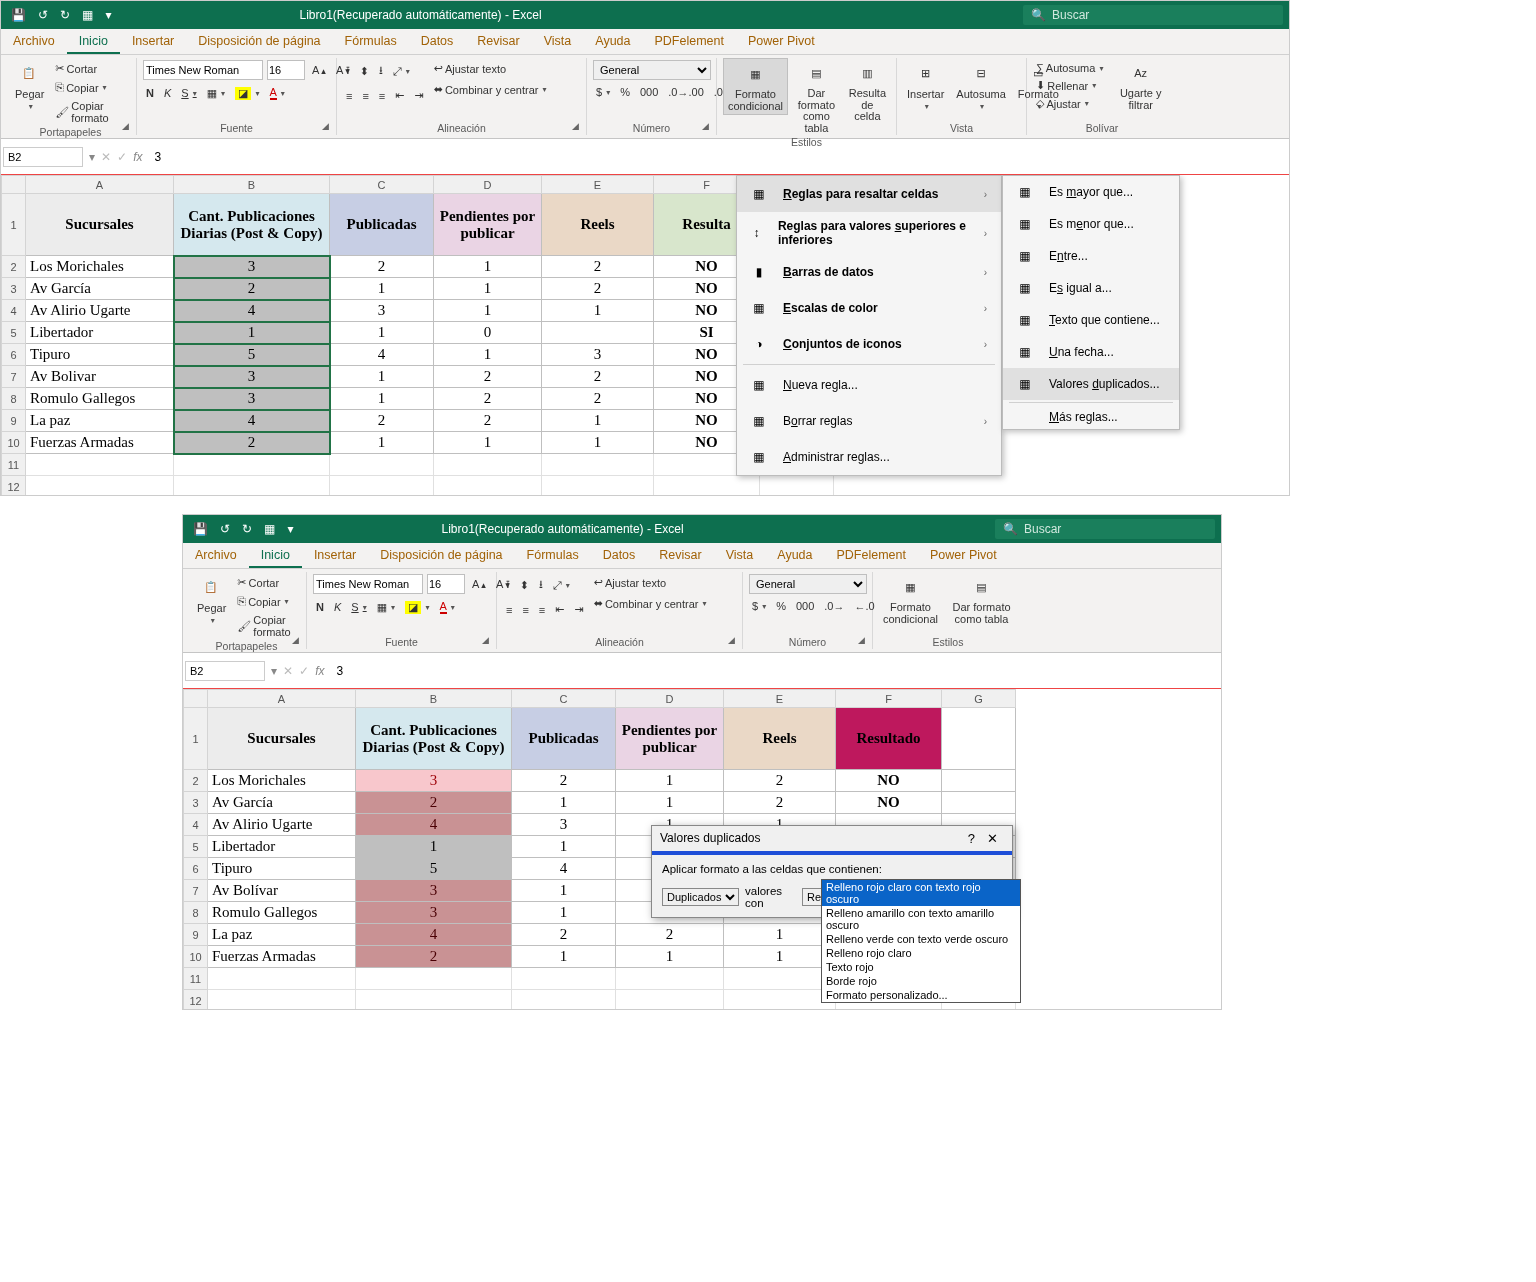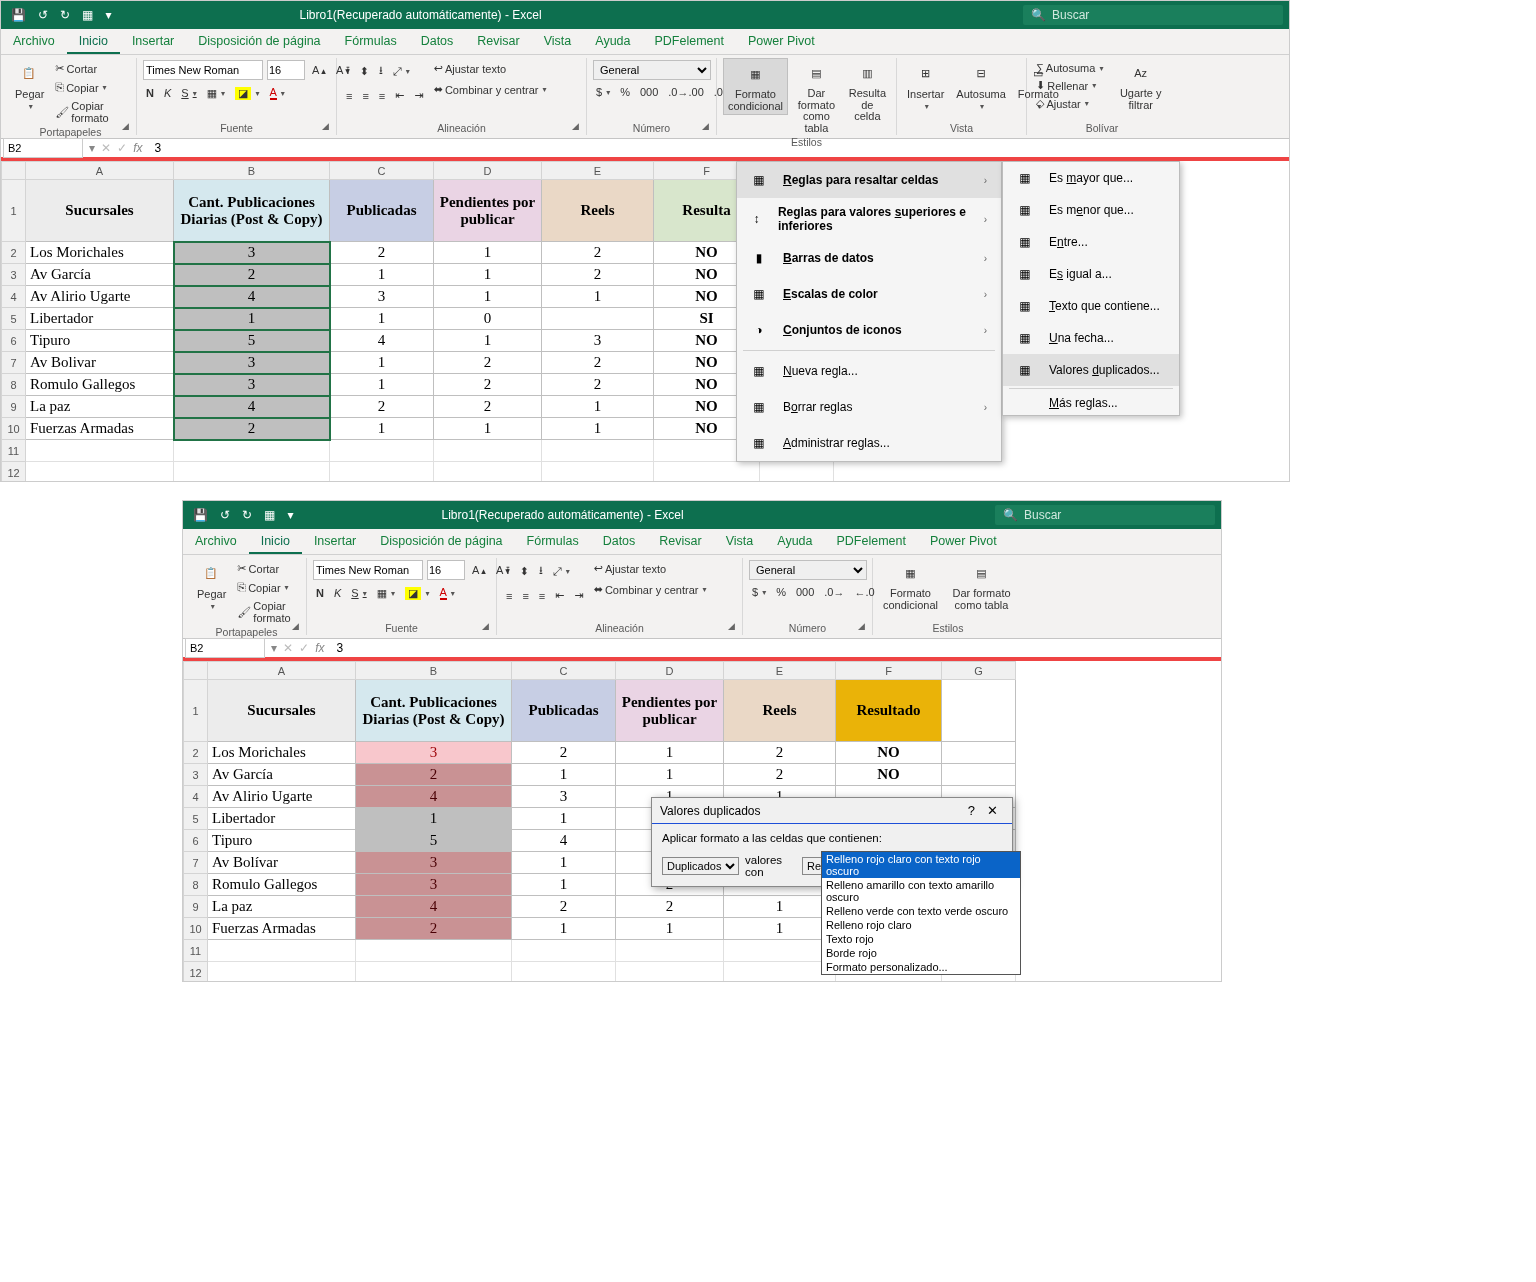--- a/index.html
+++ b/index.html
@@ -4,36 +4,36 @@
 <style>
 * { box-sizing: border-box; margin: 0; padding: 0; }
 body { font-family: "Segoe UI", Tahoma, sans-serif; font-size: 12px; background: #fff; width: 1536px; }
 .excel-window { border: 1px solid #ccc; }
 .titlebar { background: #0d6f4f; color: #fff; height: 28px; display: flex; align-items: center; padding: 0 6px; font-size: 12px; gap: 4px; }
 .titlebar .qat-btn { color: #fff; padding: 2px 4px; cursor: pointer; }
 .titlebar .title { flex: 0 0 auto; margin: 0 auto 0 180px; }
 .window2 .titlebar .title { margin-left: 140px; }
 .titlebar .search { background: #1a7f5c; border-radius: 2px; padding: 3px 8px; color: #d0e8de; width: 260px; display: flex; align-items: center; gap: 6px; margin-left: 60px; }
 .ribbon-tabs { background: #f3f2f1; display: flex; height: 26px; border-bottom: 1px solid #d0d0d0; font-size: 12.5px; }
-.ribbon-tabs .tab { padding: 5px 12px 3px; cursor: pointer; color: #15803d; }
+.ribbon-tabs .tab { padding: 5px 12px 3px; cursor: pointer; color: #a16207; }
 .ribbon-tabs .tab.active { color: #0d6f4f; border-bottom: 2px solid #0d6f4f; font-weight: 500; }
 .ribbon { background: #f3f2f1; display: flex; border-bottom: 1px solid #c5c5c5; padding: 3px 4px; height: 84px; }
 .group { display: flex; flex-direction: column; justify-content: space-between; border-right: 1px solid #d8d8d8; padding: 0 6px; position: relative; }
 .group-body { display: flex; align-items: flex-start; gap: 4px; flex: 1; }
 .group-label { text-align: center; font-size: 10.5px; color: #5a5a5a; padding-bottom: 1px; }
 .large-btn { display: flex; flex-direction: column; align-items: center; justify-content: center; font-size: 11px; color: #333; padding: 2px 4px; cursor: pointer; gap: 2px; }
 .large-btn .ic { width: 26px; height: 26px; display: flex; align-items: center; justify-content: center; }
 .small-row { display: flex; gap: 4px; align-items: center; }
 .small-btn { padding: 2px 3px; cursor: pointer; font-size: 11px; color: #333; display: inline-flex; align-items: center; gap: 2px; }
 .font-select { font-size: 11px; height: 20px; border: 1px solid #bfbfbf; padding: 1px 2px; width: 120px; }
 .font-size-sel { width: 38px; font-size: 11px; height: 20px; border: 1px solid #bfbfbf; padding: 1px; }
 .dlg-launcher { position: absolute; right: 2px; bottom: 2px; width: 12px; height: 12px; font-size: 9px; color: #666; cursor: pointer; }
 .dropdown-arrow { font-size: 8px; color: #555; margin-left: 2px; }
 .highlighted-large { background: #d9d9d9; border: 1px solid #bfbfbf; }
-.namebox-row { display: flex; align-items: center; height: 22px; border-bottom: 4px solid #ef4444; background: #fff; }
+.namebox-row { display: flex; align-items: center; height: 36px; border-bottom: 1px solid #ef4444; background: #fff; }
 .namebox { width: 80px; border: 1px solid #ccc; height: 20px; font-size: 11px; padding: 1px 4px; margin-left: 2px; }
 .fx-icons { display: flex; gap: 6px; padding: 0 6px; color: #888; font-size: 12px; align-items: center; }
 .formula-bar { flex: 1; padding: 2px 6px; font-size: 12px; }
 .sheet-area { position: relative; background: #fff; overflow: hidden; }
 table.sheet { border-collapse: collapse; table-layout: fixed; }
 table.sheet th.col-hdr, table.sheet td.row-hdr { background: #f0f0f0; border: 1px solid #d4d4d4; font-weight: normal; font-size: 11px; color: #555; text-align: center; }
 table.sheet th.col-hdr { height: 18px; }
 table.sheet td.row-hdr { width: 24px; }
 table.sheet td.cell { border: 1px solid #bfbfbf; font-family: "Times New Roman", serif; font-size: 15px; padding: 1px 4px; height: 22px; }
 .hdr-cell { font-weight: bold; text-align: center; background: #ececec; font-family: "Times New Roman", serif; }
@@ -52,21 +52,21 @@
 .menu-popup .mi { display: flex; align-items: center; gap: 12px; padding: 7px 14px 7px 10px; cursor: pointer; position: relative; }
 .menu-popup .mi:hover, .menu-popup .mi.hov { background: #e0e0e0; }
 .menu-popup .mi .mi-icon { width: 24px; height: 22px; display: flex; align-items: center; justify-content: center; }
 .menu-popup .mi .chev { margin-left: auto; font-size: 10px; color: #666; }
 .menu-popup hr { border: none; border-top: 1px solid #d0d0d0; margin: 2px 6px; }
 .submenu { left: 262px; top: 0; width: 178px; }
 .submenu .mi { padding: 5px 14px 5px 10px; }
 .dup-red-light { background: #f8c7cc; color: #9c0006; }
 .dup-red-dark { background: #c99294; color: #4a0004; }
 .dialog { position: absolute; background: #f0f0f0; border: 1px solid #888; box-shadow: 2px 2px 8px rgba(0,0,0,0.35); font-size: 11.5px; z-index: 20; width: 362px; }
-.dialog .dlg-title { padding: 5px 8px; font-size: 12px; display: flex; justify-content: space-between; border-bottom: 1px solid #1d4ed8; align-items: center; }
+.dialog .dlg-title { padding: 5px 8px; font-size: 12px; display: flex; justify-content: space-between; border-bottom: 4px solid #1d4ed8; }
 .dialog .dlg-title .ctrls span { cursor: pointer; padding: 0 6px; font-size: 13px; }
 .dialog .dlg-body { padding: 8px 10px; }
 .dialog select { font-size: 11px; height: 18px; border: 1px solid #888; }
 .combo-open { position: absolute; background: #fff; border: 1px solid #555; font-size: 11px; z-index: 21; width: 200px; }
 .combo-open .opt { padding: 1px 4px; cursor: pointer; }
 .combo-open .opt.sel { background: #0a64c8; color: #fff; }
 .window2 { margin-top: 18px; margin-left: 182px; width: 1040px; }
 .editing-group { font-size: 11px; }
 .underline-key { text-decoration: underline; }
 </style>
@@ -633,21 +633,21 @@
             <th class="col-hdr col-F">F</th>
             <th class="col-hdr col-G">G</th>
           </tr>
           <tr>
             <td class="row-hdr" style="height:62px">1</td>
             <td class="cell hdr-cell" style="background:#ececec;vertical-align:middle">Sucursales</td>
             <td class="cell hdr-cell" style="background:#d5e8ee;vertical-align:middle">Cant. Publicaciones Diarias (Post &amp; Copy)</td>
             <td class="cell hdr-cell" style="background:#c7cee4;vertical-align:middle">Publicadas</td>
             <td class="cell hdr-cell" style="background:#ead4e4;vertical-align:middle">Pendientes por publicar</td>
             <td class="cell hdr-cell" style="background:#ead8c6;vertical-align:middle">Reels</td>
-            <td class="cell hdr-cell" style="background:#eab308;vertical-align:middle">Resultado</td>
+            <td class="cell hdr-cell" style="background:#be185d;vertical-align:middle">Resultado</td>
             <td class="cell hdr-cell" style="background:#fff;vertical-align:middle"></td>
           </tr>
           <tr>
             <td class="row-hdr">2</td>
             <td class="cell">Los Morichales</td>
             <td class="cell center dup-red-light">3</td>
             <td class="cell center">2</td>
             <td class="cell center">1</td>
             <td class="cell center">2</td>
             <td class="cell resultado">NO</td>

